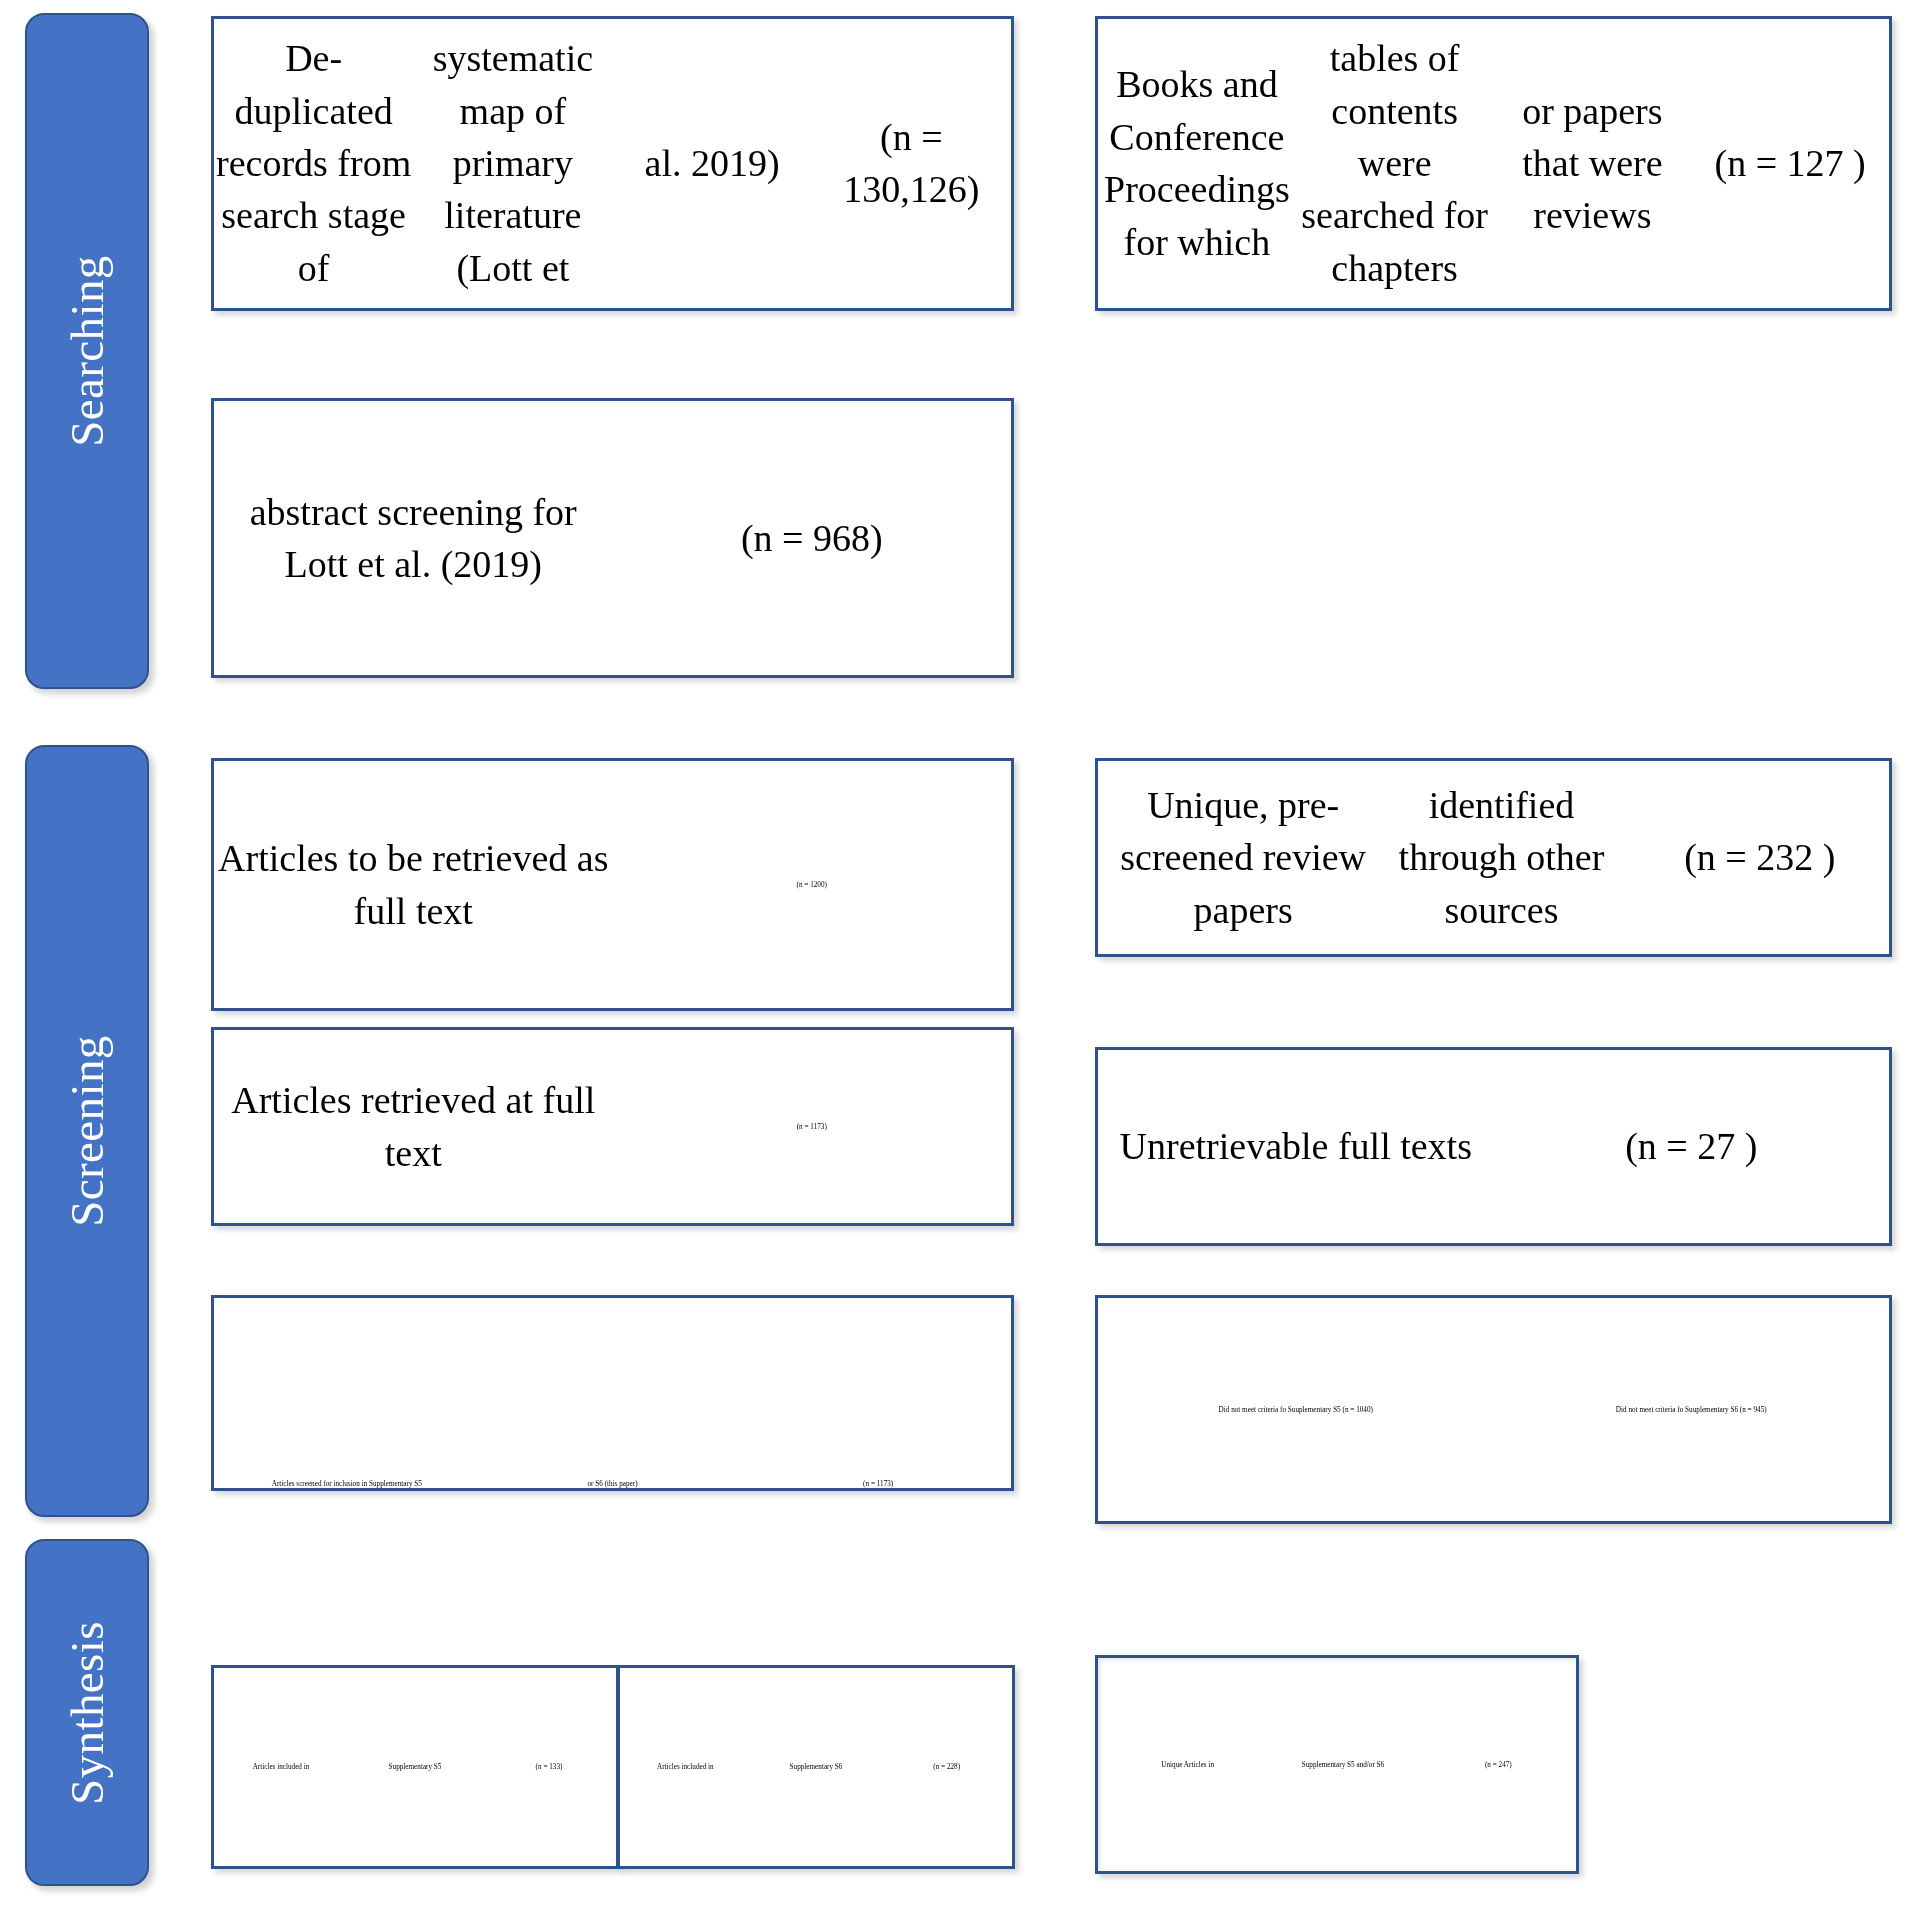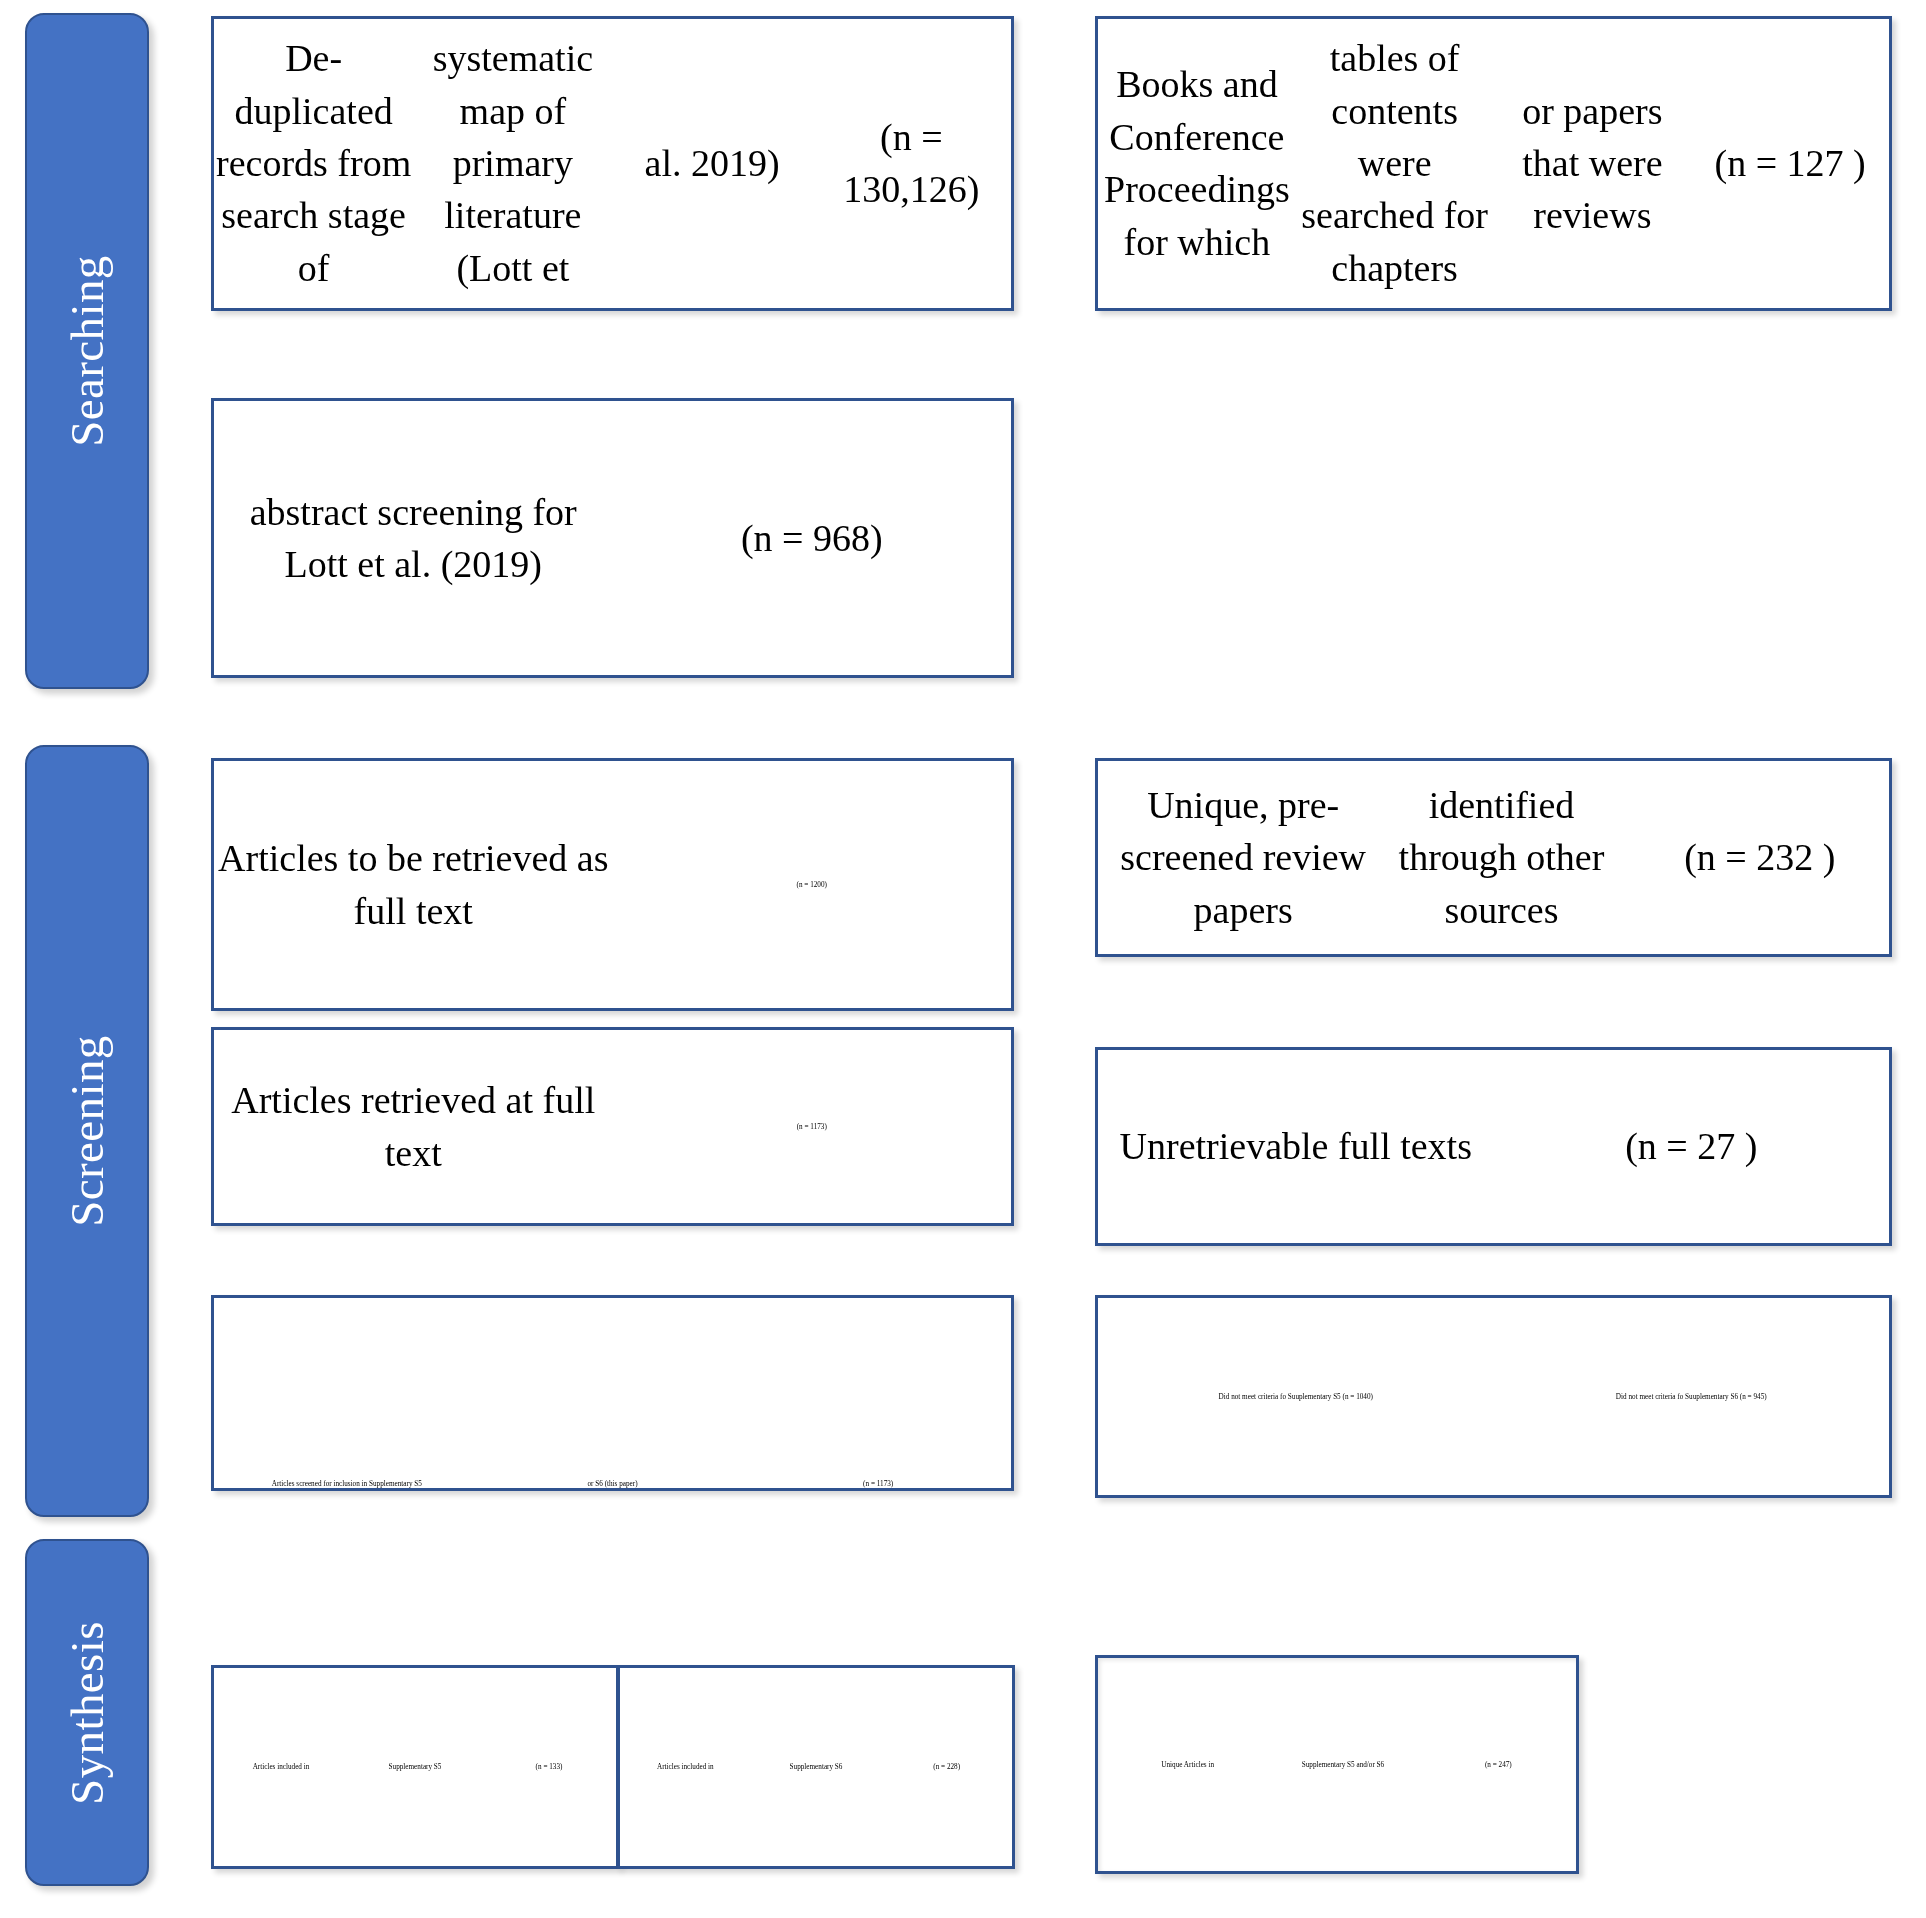--- a/index.html
+++ b/index.html
@@ -146,21 +146,21 @@
   <div class="arrow-down" style="left:599px; top:1275px;"></div>
 
   <div class="box" style="left:211px; top:1295px; width:803px; height:196px;align-items:flex-end;">
     <span class="line f-mid">Articles screened for inclusion in Supplementary S5</span>
     <div class="gap-md"></div>
     <span class="line f-mid">or S6 (this paper)</span>
     <div class="gap-md"></div>
     <span class="line f-mid">(n = 1173)</span>
   </div>
 
-  <div class="box" style="left:1095px; top:1295px; width:797px; height:203px;">
+  <div class="box" style="left:1095px; top:1295px; width:797px; height:229px;">
     <span class="line f-xs">Did not meet criteria fo Suuplementary S5 (n = 1040)</span>
     <div class="gap-xl"></div>
     <span class="line f-xs">Did not meet criteria fo Suuplementary S6 (n = 945)</span>
   </div>
 
   <div class="conn-h" style="left:1014px; top:1392px; width:59px;"></div>
   <div class="arrow-right" style="left:1073px; top:1381px;"></div>
 
   <div class="conn-v" style="left:424px; top:1492px; height:152px;"></div>
   <div class="arrow-down" style="left:413px; top:1644px;"></div>

